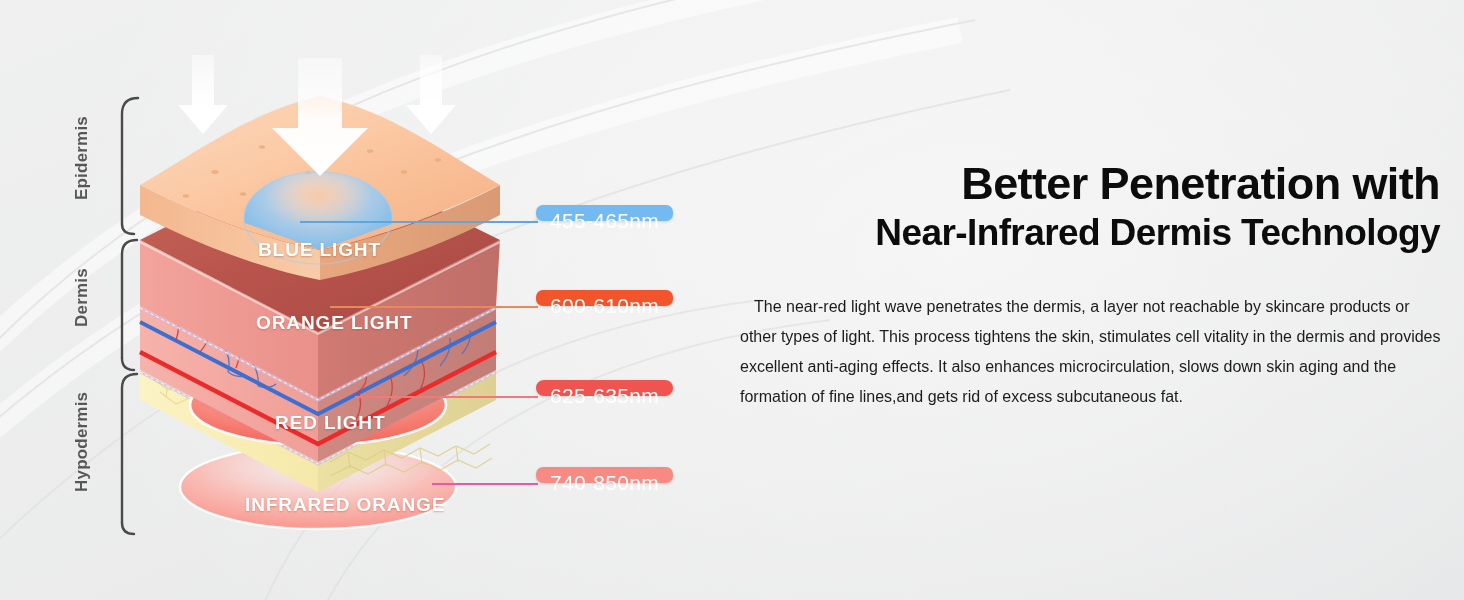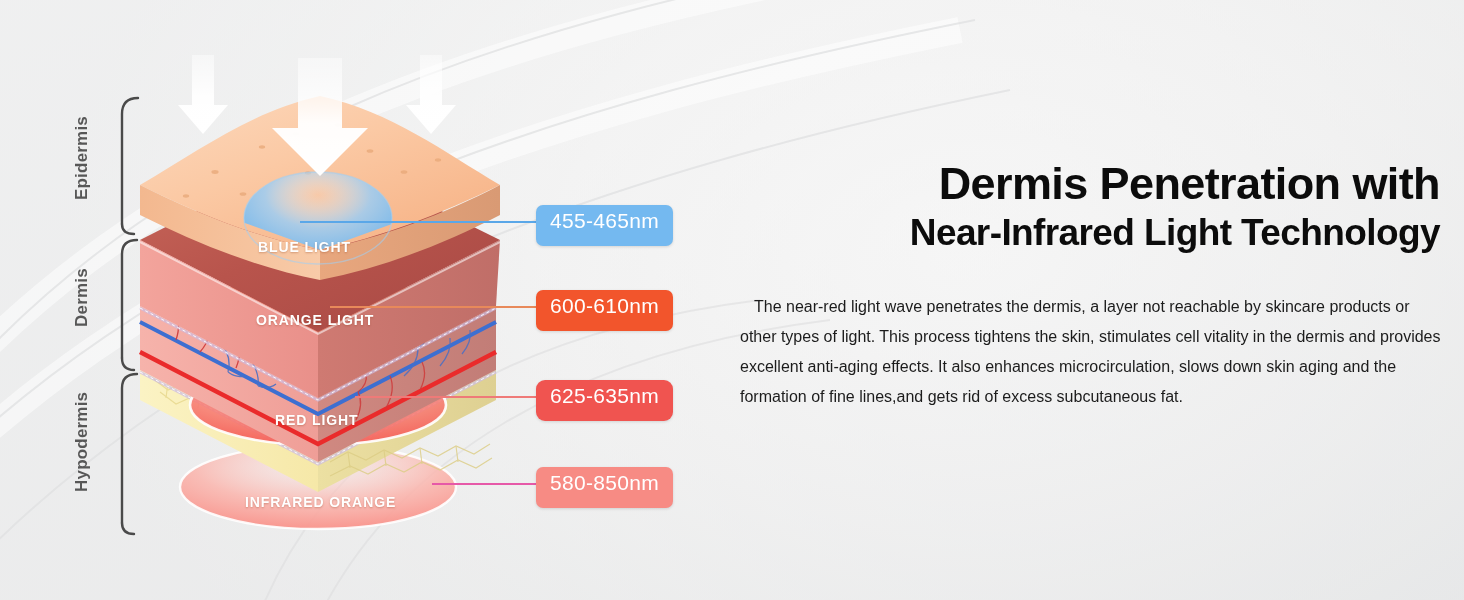--- a/index.html
+++ b/index.html
@@ -41,21 +41,21 @@
     white-space: nowrap;
     text-align: center;
   }
   #lbl-epidermis  { left: 72px; top: 96px;  height: 124px; font-size: 17px; }
   #lbl-dermis     { left: 72px; top: 240px; height: 116px; font-size: 17px; }
   #lbl-hypodermis { left: 72px; top: 362px; height: 160px; font-size: 17px; }
 
   
   .badge {
     position: absolute;
-    height: 41px;
+    height: 16px;
     padding: 0 14px;
     border-radius: 7px;
     color: #ffffff;
     font-size: 21px;
     line-height: 32px;
     font-weight: 400;
     letter-spacing: .3px;
     white-space: nowrap;
     box-shadow: 0 1px 3px rgba(0,0,0,.13);
   }
@@ -69,21 +69,21 @@
   #conn-blue   { left: 300px; top: 221px; width: 238px; background: #5aa7e8; }
   #conn-orange { left: 330px; top: 306px; width: 208px; background: #e8895a; }
   #conn-red    { left: 355px; top: 396px; width: 183px; background: #ef7a78; }
   #conn-pink   { left: 432px; top: 483px; width: 106px; background: #e659a8; }
 
   
   .light-caption {
     position: absolute;
     color: #ffffff;
     font-weight: bold;
-    font-size: 14px;
+    font-size: 19px;
     letter-spacing: .9px;
     white-space: nowrap;
     text-shadow: 0 1px 2px rgba(140,60,30,.35);
     text-align: center;
   }
   #cap-blue     { left: 258px; top: 239px; }
   #cap-orange   { left: 256px; top: 312px; text-align: right; }
   #cap-red      { left: 275px; top: 412px; }
   #cap-infrared { left: 245px; top: 494px; }
 
@@ -364,24 +364,24 @@
     <div class="light-caption" id="cap-infrared">INFRARED ORANGE</div>
 
     <div class="connector" id="conn-blue"></div>
     <div class="connector" id="conn-orange"></div>
     <div class="connector" id="conn-red"></div>
     <div class="connector" id="conn-pink"></div>
 
     <div class="badge" id="badge-blue">455-465nm</div>
     <div class="badge" id="badge-orange">600-610nm</div>
     <div class="badge" id="badge-red">625-635nm</div>
-    <div class="badge" id="badge-pink">580-850nm</div>
+    <div class="badge" id="badge-pink">740-850nm</div>
   </div>
 
   <div id="copy">
     <h1 id="headline">
-      <span>Dermis Penetration with</span>
-      <span class="line2">Near-Infrared Light Technology</span>
+      <span>Better Penetration with</span>
+      <span class="line2">Near-Infrared Dermis Technology</span>
     </h1>
     <p id="body-copy">The near-red light wave penetrates the dermis, a layer not reachable by skincare products or other types of light. This process tightens the skin, stimulates cell vitality in the dermis and provides excellent anti-aging effects. It also enhances microcirculation, slows down skin aging and the formation of fine lines,and gets rid of excess subcutaneous fat.</p>
   </div>
 
 </div>
 
 </body></html>

